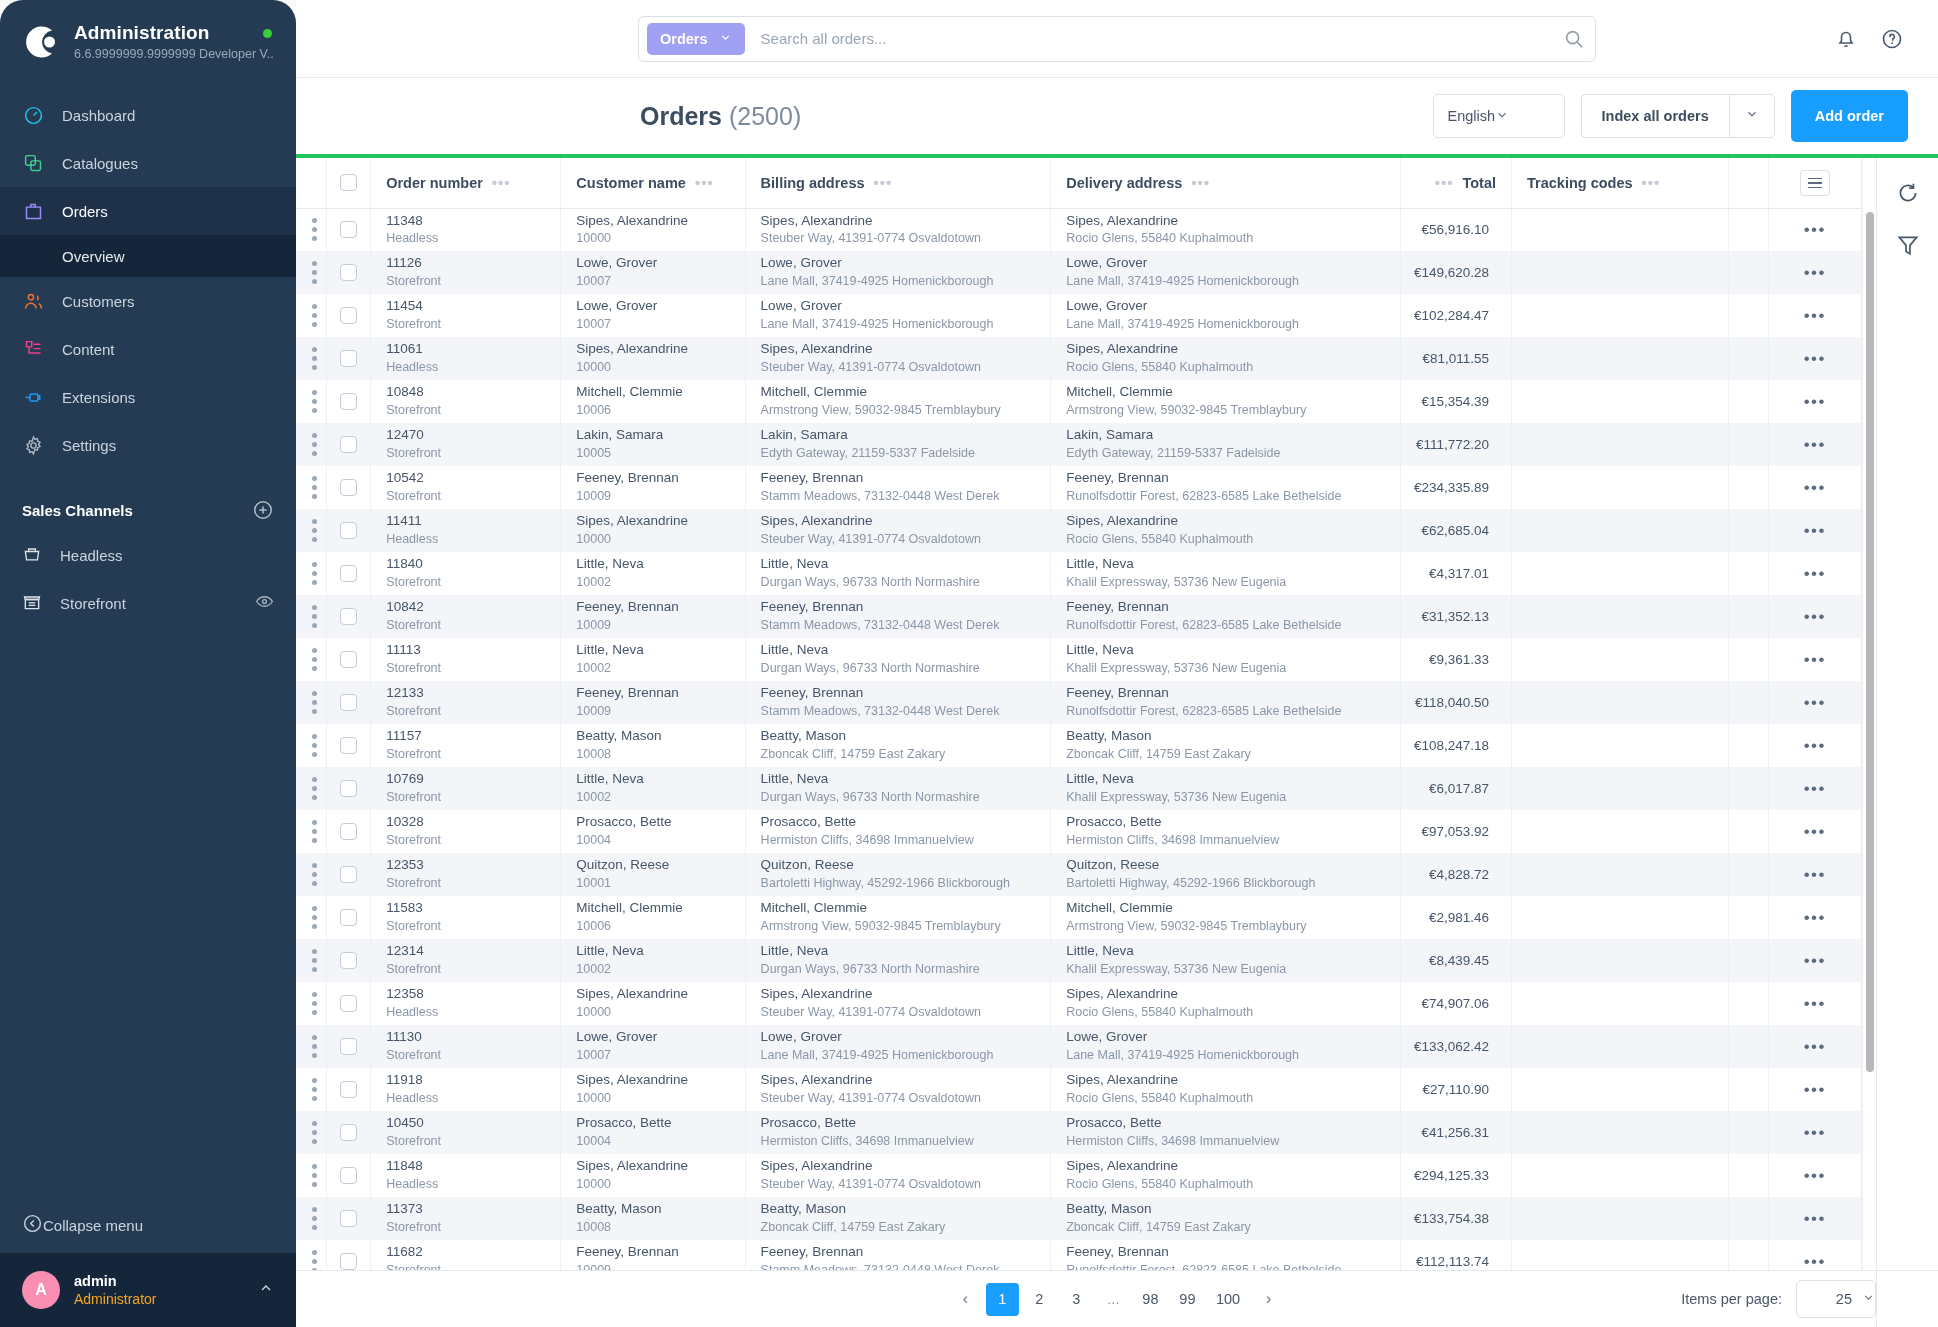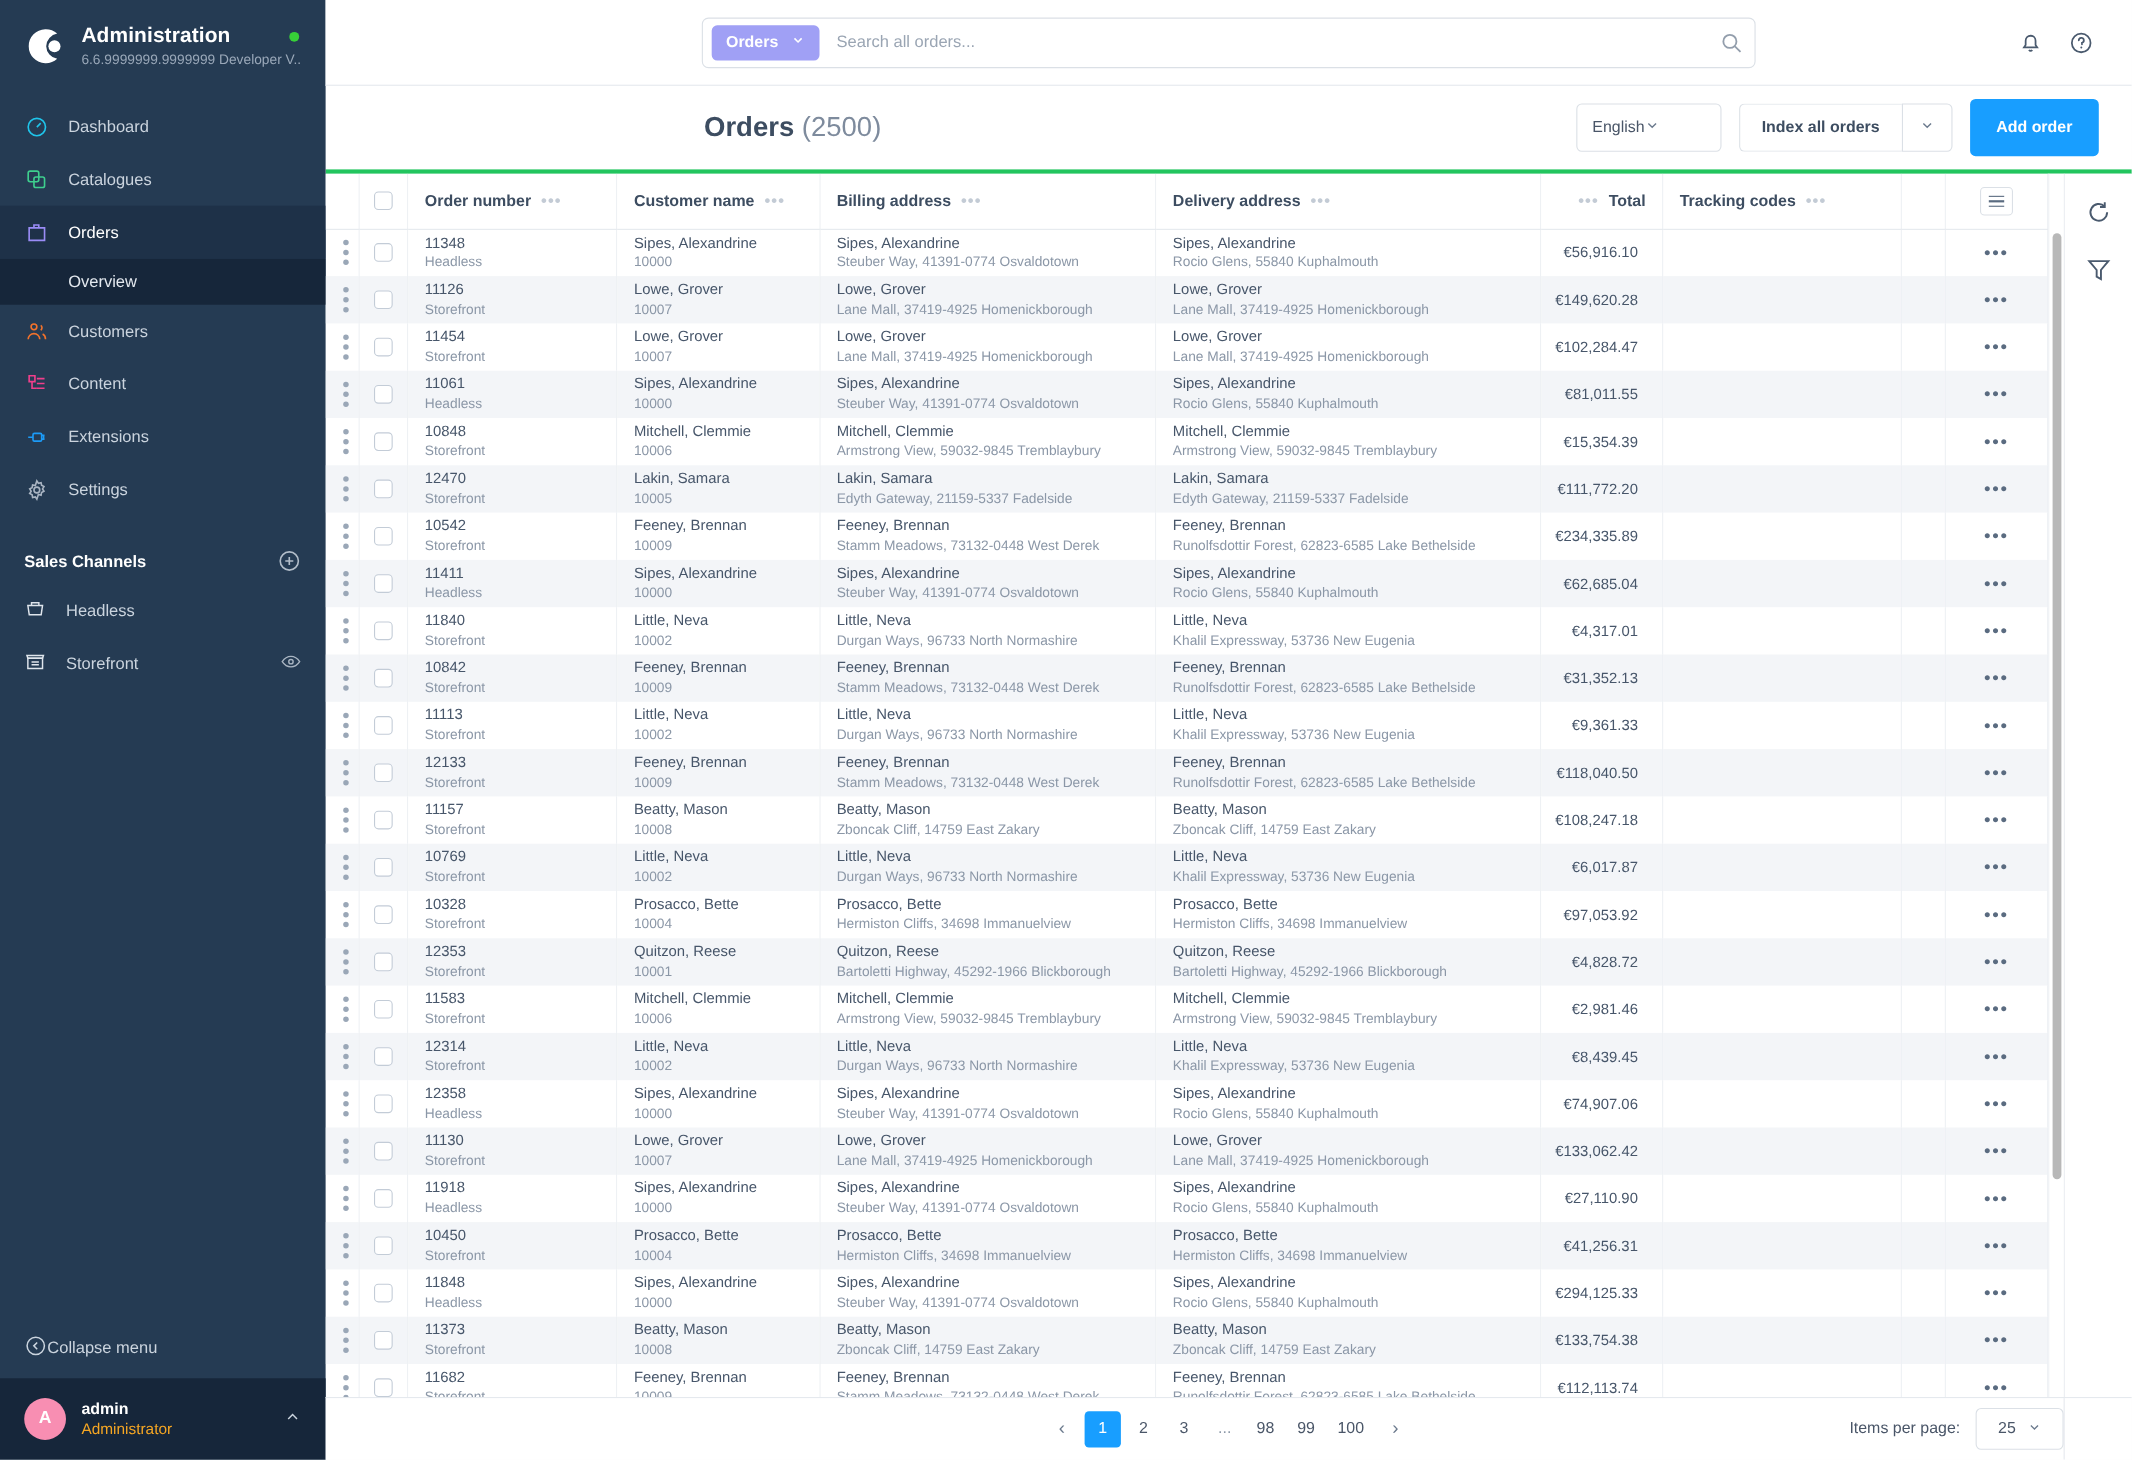--- a/index.html
+++ b/index.html
@@ -10,20 +10,21 @@
     overflow: hidden;
   }
   .app { display: flex; width: 1938px; height: 1327px; }
 
   
   .sidebar {
     width: 296px; flex: 0 0 296px;
     background: #253b53;
     display: flex; flex-direction: column;
     position: relative;
+    border-radius: 23px;
   }
   .sb-head { display: flex; align-items: center; gap: 14px; padding: 22px 22px 26px 22px; }
   .sb-logo { width: 38px; height: 38px; flex: 0 0 38px; position: relative; }
   .sb-titlewrap { flex: 1; min-width: 0; }
   .sb-title-row { display: flex; align-items: center; }
   .sb-title { color: #fff; font-size: 19px; font-weight: bold; letter-spacing: .1px; }
   .sb-dot { width: 9px; height: 9px; border-radius: 50%; background: #37d038; margin-left: auto; margin-right: 2px; }
   .sb-sub { color: #9aa8b9; font-size: 12.5px; margin-top: 3px; white-space: nowrap; overflow: hidden; }
 
   .sb-nav { margin-top: 4px; }
@@ -223,21 +224,21 @@
   .pg.active { background: #189eff; color: #fff; font-weight: normal; }
   .pg.arrow { color: #6b7a8d; font-size: 17px; }
   .pg.gap { cursor: default; color: #8b97a7; }
   .perpage {
     position: absolute; right: 62px;
     display: flex; align-items: center; gap: 14px;
     font-size: 14.5px; color: #4a5668;
   }
   .perpage-sel {
     width: 80px; height: 38px; border: 1px solid #dbe0e6; border-radius: 5px;
-    display: flex; align-items: center; justify-content: center; gap: 10px;
+    display: flex; align-items: center; justify-content: flex-end; gap: 10px;
     font-size: 14.5px; color: #4a5668; cursor: pointer; background: #fff;
   }
   .footer-railpad { width: 62px; flex: 0 0 62px; border-left: 1px solid #e5e9ee; height: 100%; position: absolute; right: 0; }
 </style>
 </head>
 <body>
 
 <div class="app">
 
   <aside class="sidebar">

